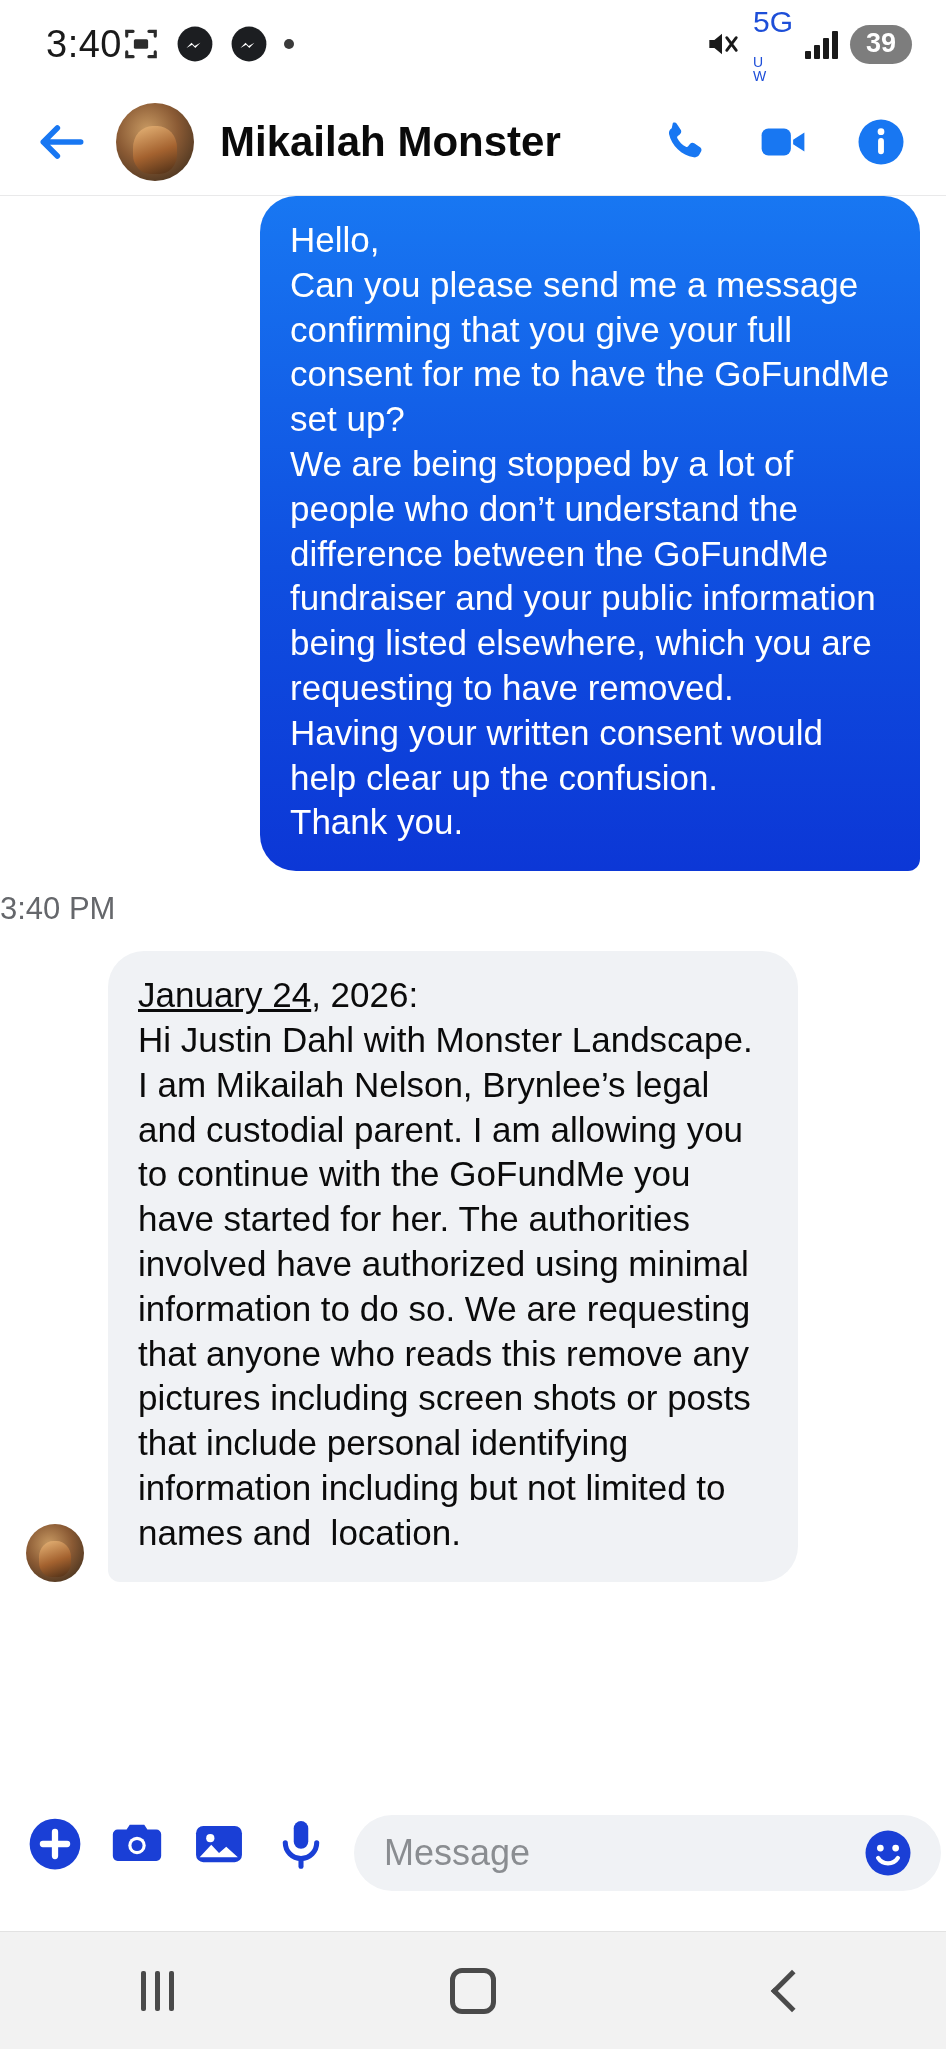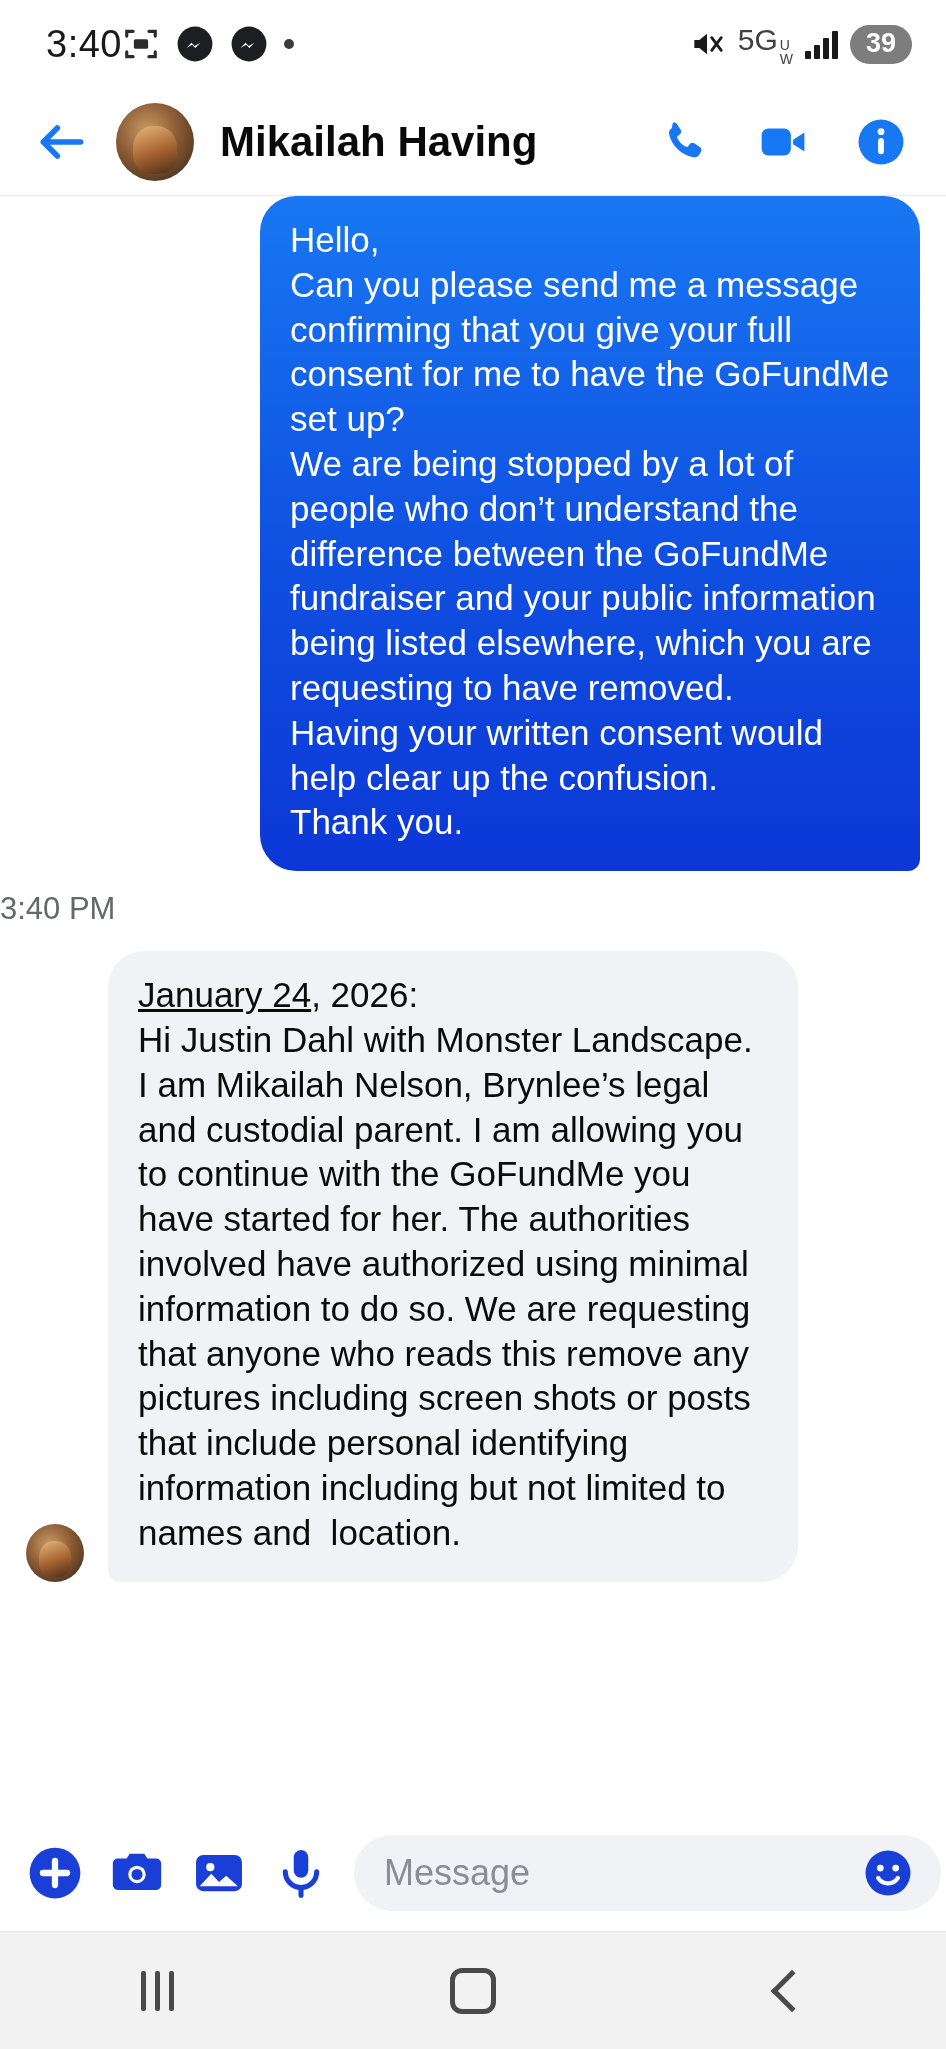--- a/index.html
+++ b/index.html
@@ -44,24 +44,25 @@
     width: 10px; height: 10px; border-radius: 50%;
     background: #3a3a3a; display: inline-block;
   }
   .status-right {
     display: flex;
     align-items: center;
     gap: 12px;
   }
   .net-label {
     font-size: 30px;
-    color: #404040;
+    color: #1d4ed8;
     display: flex;
     align-items: baseline;
-    gap: 4px;
+    gap: 16px;
+    flex-direction: column;
   }
   .net-sub {
     display: inline-flex;
     flex-direction: column;
     font-size: 14px;
     line-height: 1;
     margin-left: -2px;
   }
   .bars { display: flex; align-items: flex-end; gap: 3px; height: 30px; }
   .bars i { width: 6px; background: #1a1a1a; display: block; border-radius: 1px; }
@@ -158,21 +159,21 @@
     font-size: 31px;
     color: #65676b;
     padding: 20px 0 24px 0;
   }
 
   
   .composer {
     flex: 0 0 auto;
     height: 116px;
     display: flex;
-    align-items: center;
+    align-items: flex-start;
     gap: 24px;
     padding: 0 26px;
     background: #ffffff;
   }
   .cicon { width: 58px; height: 58px; flex: 0 0 auto; cursor: pointer; }
   .msg-field {
     flex: 1 1 auto;
     height: 76px;
     background: #f0f2f5;
     border-radius: 40px;
@@ -259,21 +260,21 @@
         </span>
       <span class="battery">39</span>
     </div>
   </div>
 
   <div class="convo-header">
     <svg class="back-arrow" viewBox="0 0 24 24">
       <path d="M20 12H4M10 6l-6 6 6 6" fill="none" stroke="#1877f2" stroke-width="2.4" stroke-linecap="round" stroke-linejoin="round"></path>
     </svg>
     <div class="avatar"></div>
-    <div class="convo-title">Mikailah Having</div>
+    <div class="convo-title">Mikailah Monster</div>
     <div class="header-actions">
       <svg class="hicon" viewBox="0 0 24 24">
         <path d="M6.6 3.5c.6-.3 1.4-.1 1.8.5l1.7 2.6c.4.6.3 1.4-.3 1.9l-1 .8c-.3.2-.4.6-.2 1 .8 1.6 2.2 3 3.8 3.8.4.2.8.1 1-.2l.8-1c.5-.6 1.3-.7 1.9-.3l2.6 1.7c.6.4.8 1.2.5 1.8l-.8 1.5c-.5.9-1.5 1.4-2.5 1.2C10.5 18 6 13.5 4.9 8.4c-.2-1 .3-2 1.2-2.5z" fill="#1877f2"></path>
       </svg>
       <svg class="hicon" viewBox="0 0 24 24">
         <rect x="2.5" y="6" width="13" height="12" rx="3" fill="#1877f2"></rect>
         <path d="M16.5 11l5-3.2v8.4l-5-3.2z" fill="#1877f2"></path>
       </svg>
       <svg class="hicon" viewBox="0 0 24 24">
         <circle cx="12" cy="12" r="10" fill="#1877f2"></circle>

